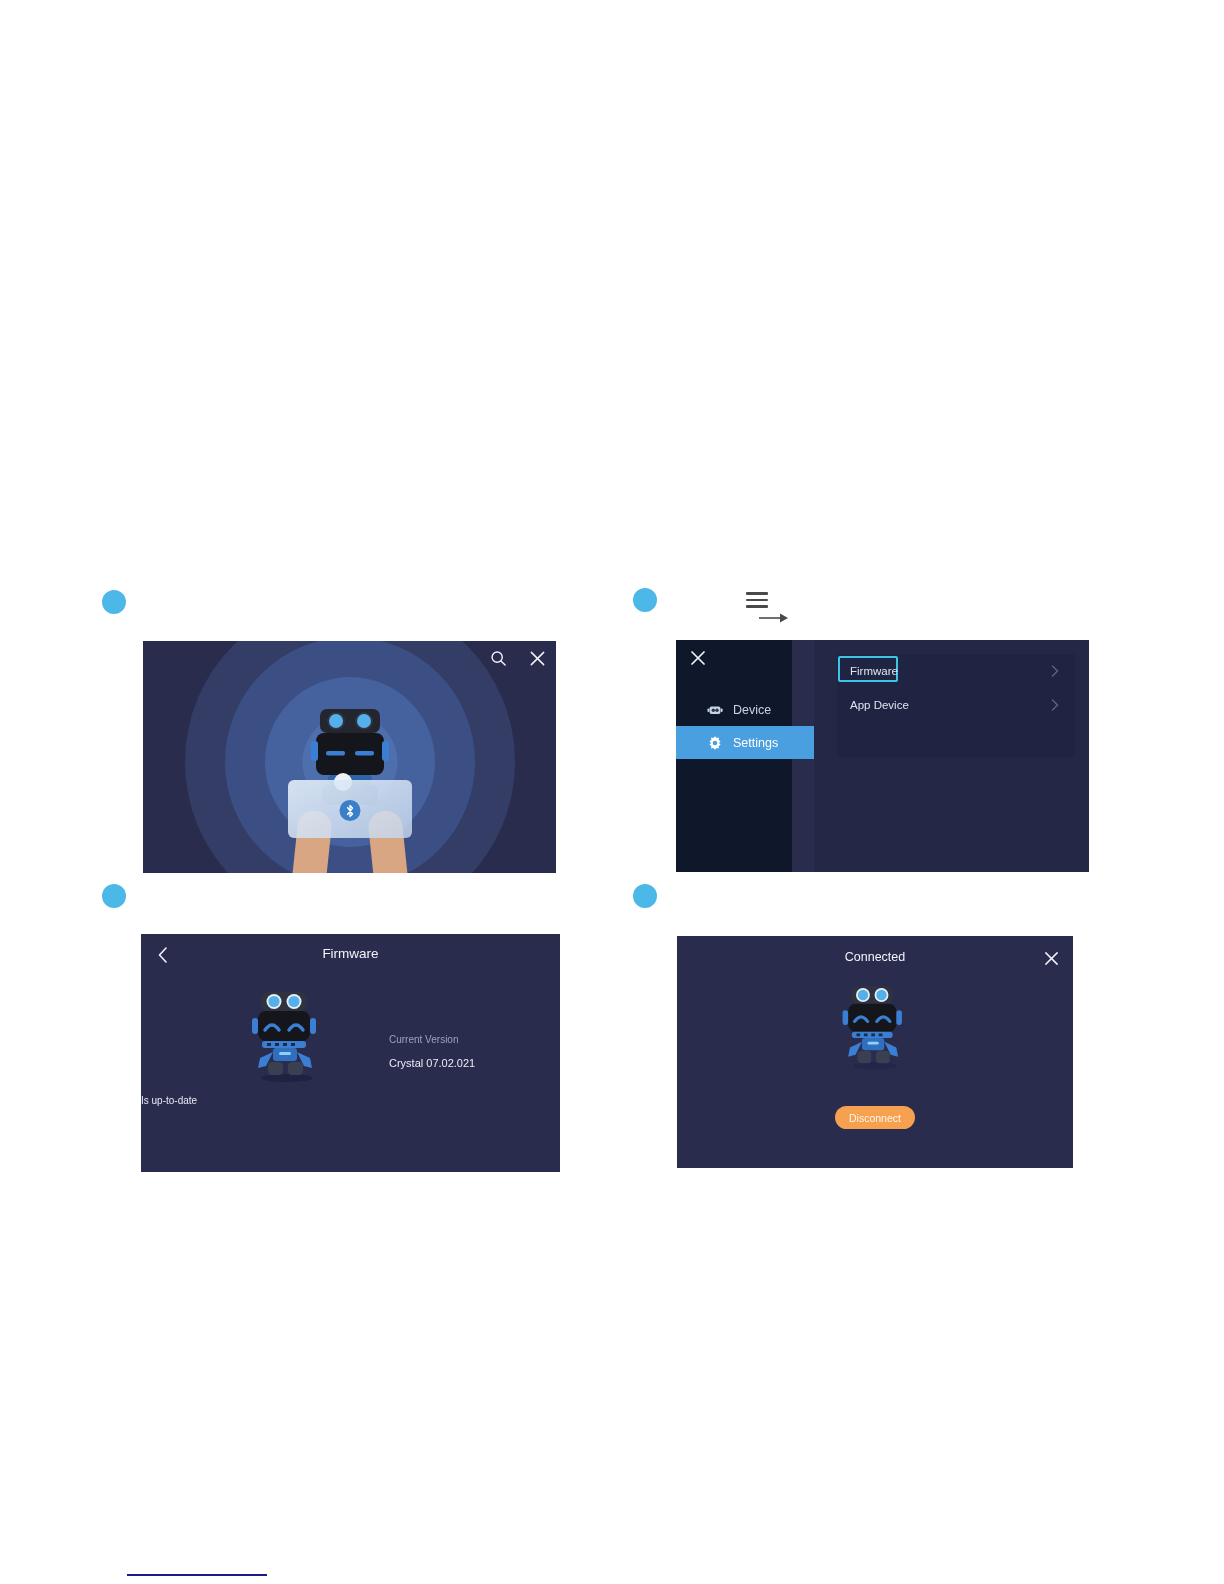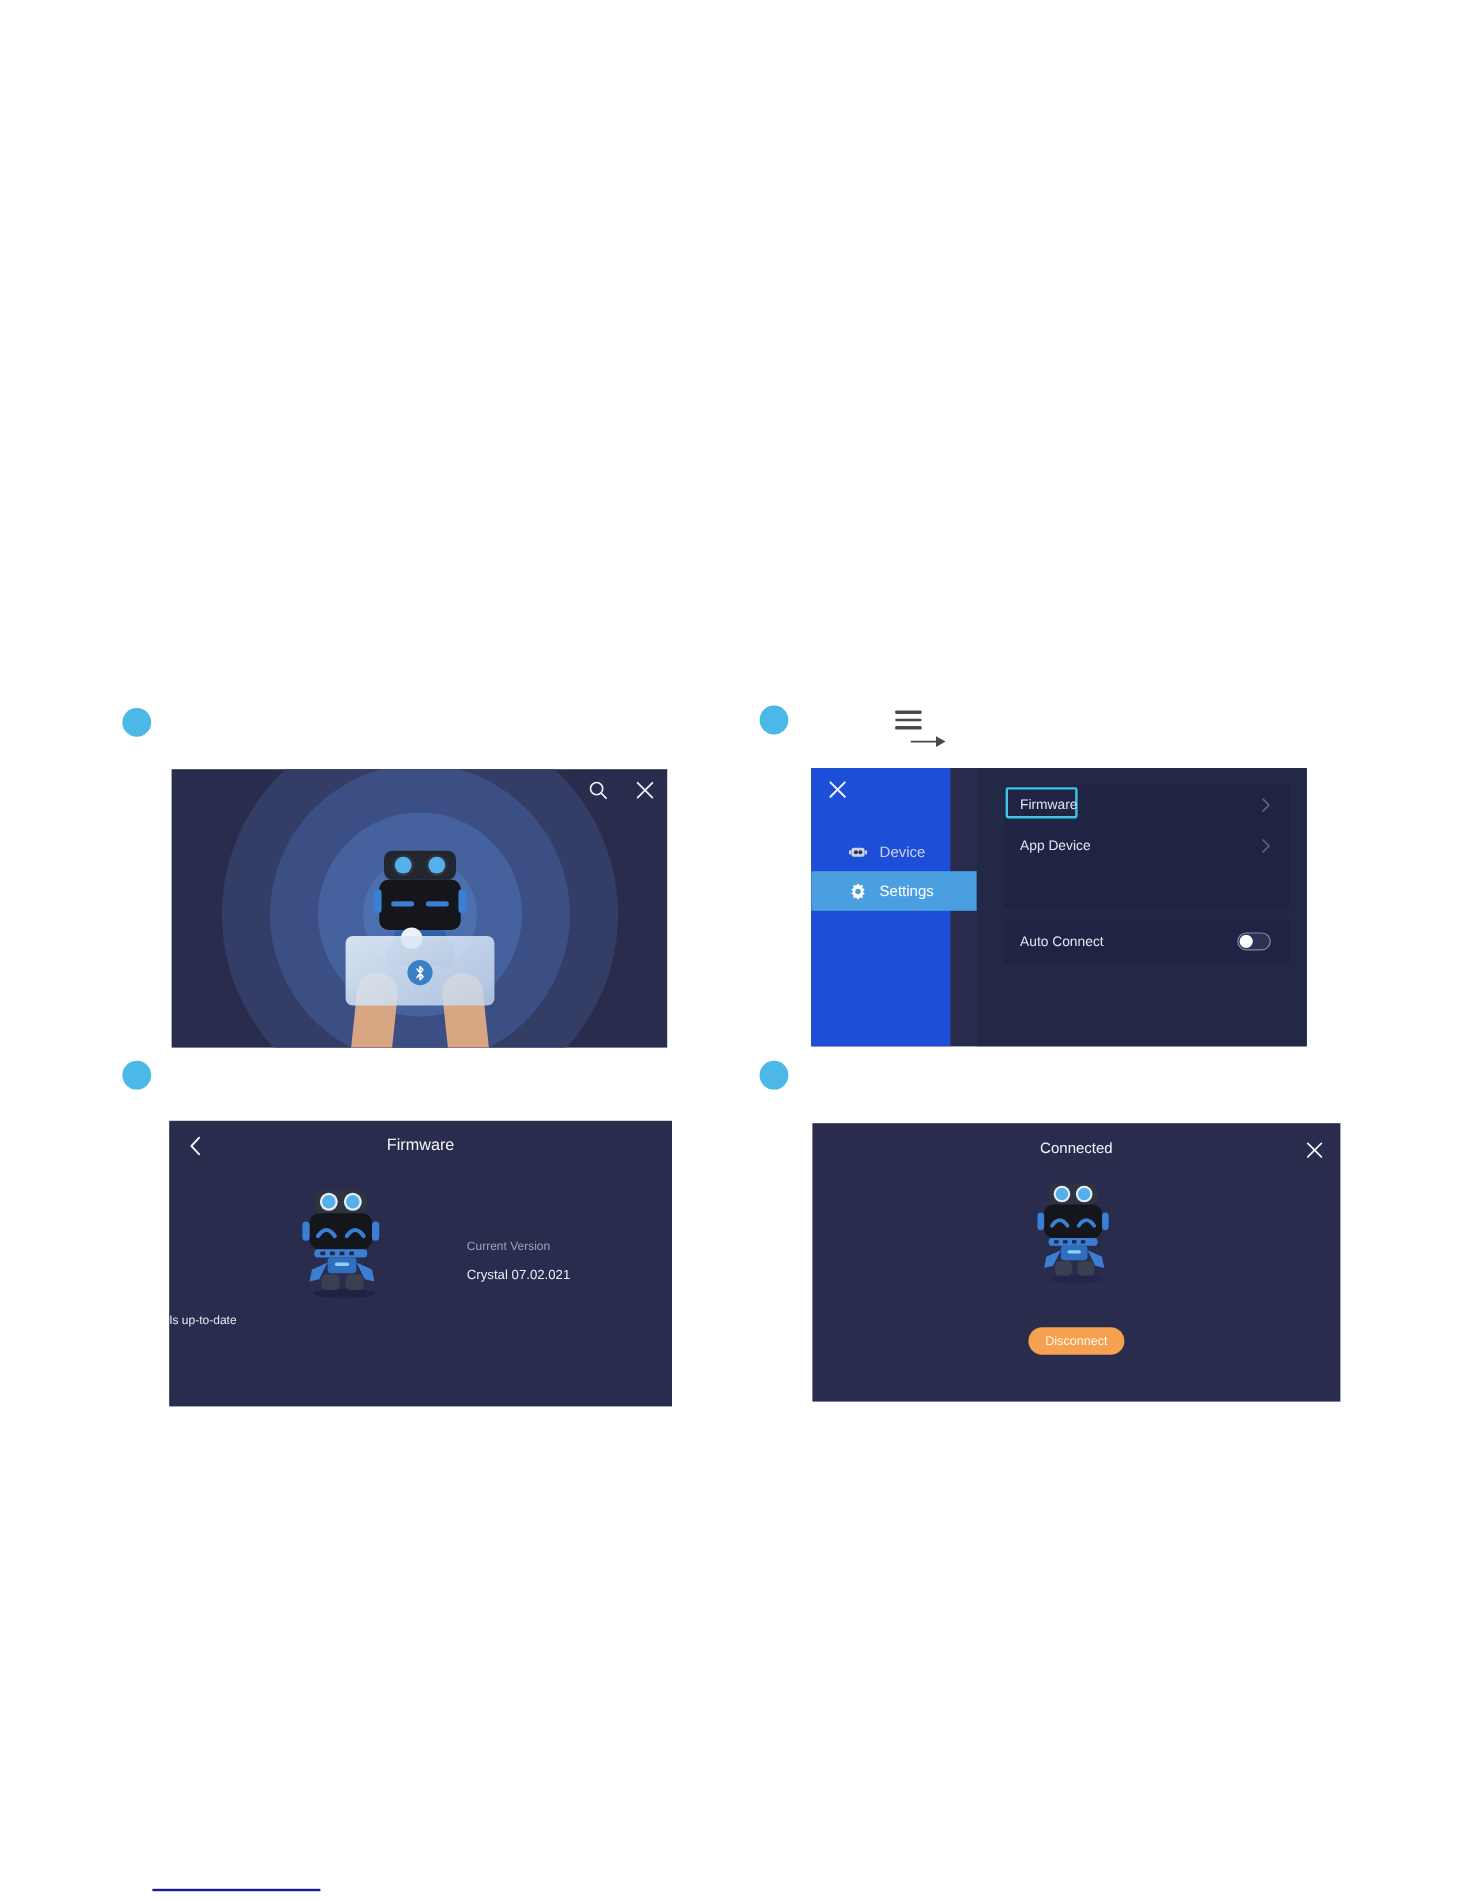--- a/index.html
+++ b/index.html
@@ -26,21 +26,21 @@
   .hamburger{position:absolute;left:746px;top:592px;width:22px;height:16px;
     display:flex;flex-direction:column;justify-content:space-between;}
   .hamburger i{display:block;height:2.6px;background:#4a4a4a;border-radius:1px;}
   .arrow-annot{position:absolute;left:758px;top:610px;width:30px;height:16px;}
 
   
   .screen{position:absolute;background:#2a2c4e;overflow:hidden;}
   #screen-scan    {left:143px;top:641px;width:413px;height:232px;}
   #screen-settings{left:676px;top:640px;width:413px;height:232px;}
   #screen-firmware{left:141px;top:934px;width:419px;height:238px;}
-  #screen-connected{left:677px;top:936px;width:440px;height:232px;}
+  #screen-connected{left:677px;top:936px;width:396px;height:232px;}
 
   
   .scan-rings{position:absolute;left:50%;top:52%;transform:translate(-50%,-50%);
     width:330px;height:330px;}
   .ring{position:absolute;left:50%;top:50%;transform:translate(-50%,-50%);
     border-radius:50%;}
   .r1{width:330px;height:330px;background:#333d66;}
   .r2{width:250px;height:250px;background:#3c4f84;}
   .r3{width:170px;height:170px;background:#46629e;}
   .r4{width:95px;height:95px;background:#4e6fae;}
@@ -54,21 +54,21 @@
     background:linear-gradient(150deg,rgba(225,236,248,.92),rgba(196,214,238,.82));
     z-index:5;}
   .bt-badge{position:absolute;left:50%;top:20px;transform:translateX(-50%);
     width:21px;height:21px;border-radius:50%;background:#3c7fc9;
     display:flex;align-items:center;justify-content:center;color:#eaf4ff;font-size:12px;}
   .hand{position:absolute;width:34px;height:80px;background:#d9a684;border-radius:16px 16px 4px 4px;z-index:5;}
   .hand-l{left:152px;top:170px;transform:rotate(6deg);}
   .hand-r{left:228px;top:170px;transform:rotate(-6deg);}
 
   
-  .side{position:absolute;left:0;top:0;width:116px;height:100%;background:#1d4ed8;}
+  .side{position:absolute;left:0;top:0;width:116px;height:100%;background:#0f172a;}
   .side-close{position:absolute;left:14px;top:10px;width:16px;height:16px;}
   .side-item{position:absolute;left:0;width:138px;height:33px;display:flex;align-items:center;
     gap:10px;padding-left:31px;box-sizing:border-box;color:#c9d3e6;font-size:12.5px;}
   .side-item.active{background:#4a9fe0;color:#ffffff;}
   #side-device{top:53px;}
   #side-settings{top:86px;}
   .side-ico{width:16px;height:16px;flex:0 0 16px;display:block;}
 
   .content{position:absolute;left:138px;top:0;right:0;bottom:0;background:#232846;}
   .group{position:absolute;left:23px;right:14px;background:#1e2441;border-radius:3px;}
@@ -209,28 +209,20 @@
             </svg>
         </div>
         <div class="row">
           <span>App Device</span>
           <svg class="chevron" viewBox="0 0 8 12">
               <polyline points="1.5,1 6.5,6 1.5,11" fill="none" stroke="#8d97b5" stroke-width="1.4" stroke-linecap="round" stroke-linejoin="round"></polyline>
             </svg>
         </div>
       </div>
 
-      <div class="group" id="group-auto">
-        <div class="row" style="height:37px">
-          <span>Auto Connect</span>
-          <div class="toggle">
-              <div class="knob"></div>
-            </div>
-        </div>
-      </div>
     </div>
   </div>
 
   <div class="screen" id="screen-firmware">
     <svg class="back-chev" viewBox="0 0 10 16">
       <polyline points="8,1 1.5,8 8,15" fill="none" stroke="#eef1f8" stroke-width="1.6" stroke-linecap="round" stroke-linejoin="round"></polyline>
     </svg>
     <div class="bar-title">Firmware</div>
 
     <svg class="fw-robot" viewBox="0 0 82 92">

